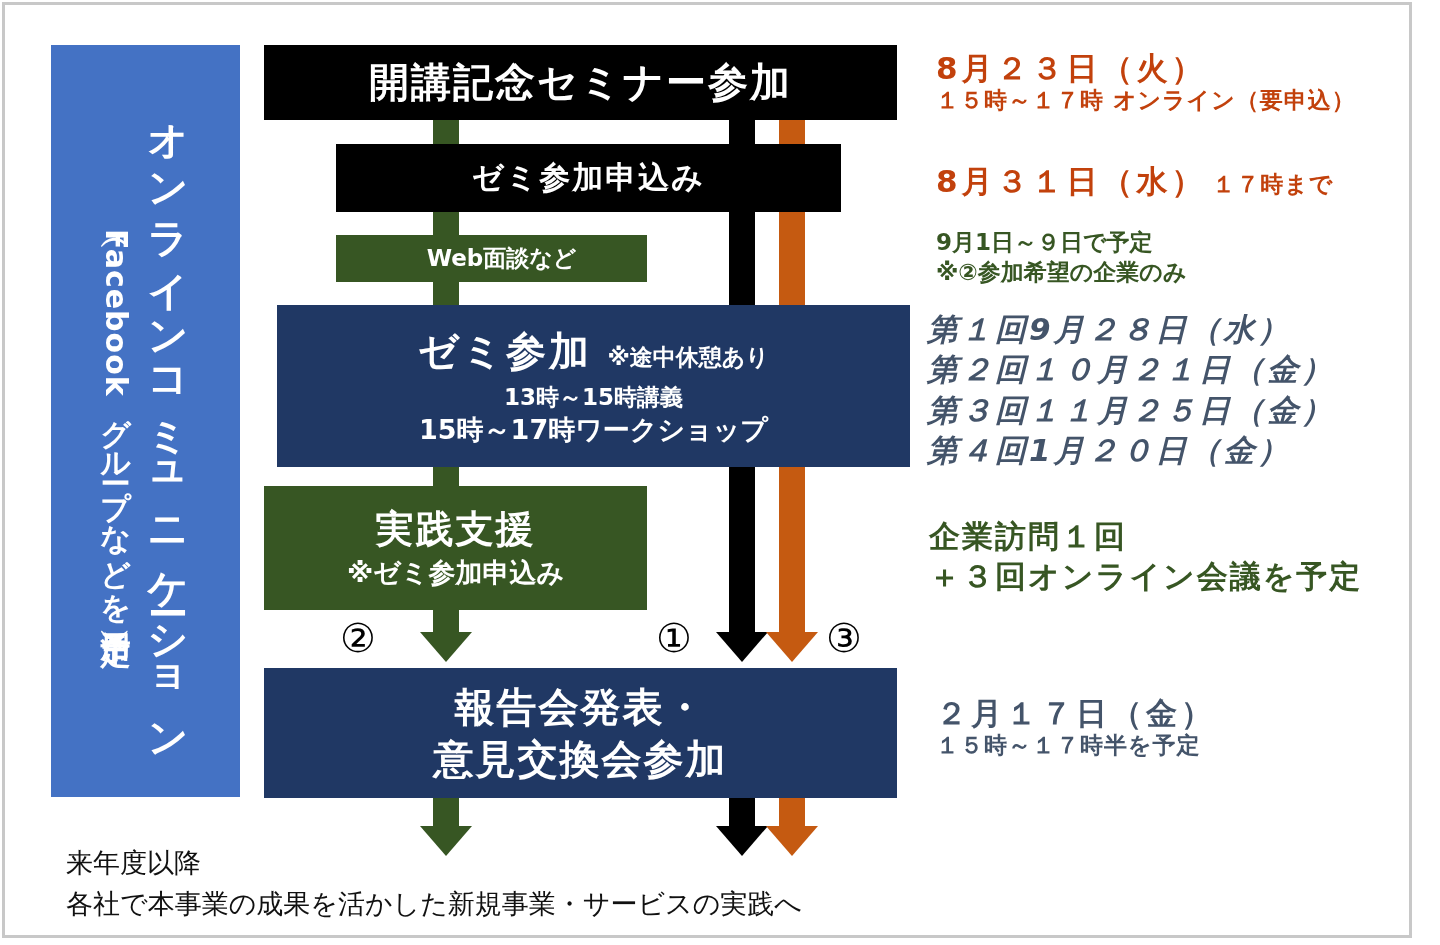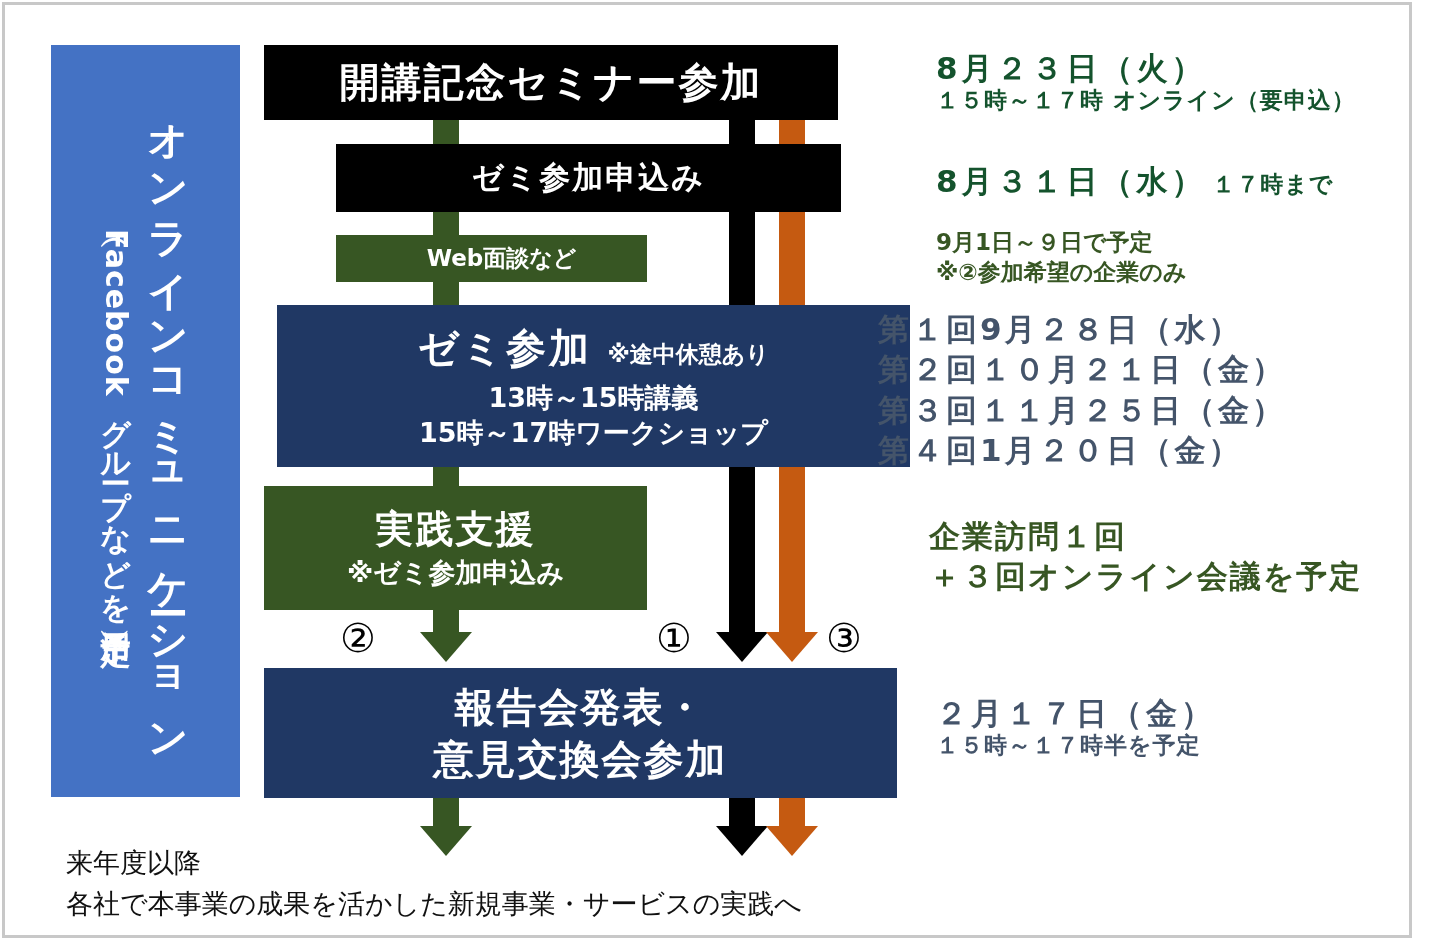--- a/index.html
+++ b/index.html
@@ -17,21 +17,21 @@
     .l-green { background: #375623; }
     .l-black { background: #000000; }
     .l-orange{ background: #c55a11; }
     .arrowhead { position: absolute; width: 0; height: 0; border-left: 26px solid transparent;
                  border-right: 26px solid transparent; border-top: 30px solid; }
     .ah-green { border-top-color: #375623; }
     .ah-black { border-top-color: #000000; }
     .ah-orange{ border-top-color: #c55a11; }
     .circ { position: absolute; font-size: 40px; color: #000; font-weight: normal; }
     .side { position: absolute; font-weight: bold; line-height: 1.18; white-space: nowrap; }
-    .c-black { color: #14532d; }
+    .c-black { color: #c2410c; }
     .c-green { color: #375623; }
     .c-slate { color: #44546a; }
     .vert { writing-mode: vertical-rl; color: #fff; font-weight: bold; }
     .footer { position: absolute; left: 66px; color: #111; font-size: 27px; line-height: 1.5; }
   </style>
 </head>
 <body>
 
 <div class="frame"></div>
 
@@ -52,38 +52,38 @@
 <div class="arrowhead ah-black" style="left:716px; top:632px;"></div>
 <div class="arrowhead ah-orange" style="left:766px; top:632px;"></div>
 <div class="arrowhead ah-green" style="left:420px; top:826px;"></div>
 <div class="arrowhead ah-black" style="left:716px; top:826px;"></div>
 <div class="arrowhead ah-orange" style="left:766px; top:826px;"></div>
 
 <div class="circ" style="left:340px; top:615px;">②</div>
 <div class="circ" style="left:656px; top:615px;">①</div>
 <div class="circ" style="left:826px; top:615px;">③</div>
 
-<div class="box black" style="left:264px; top:45px; width:574px; height:75px; font-size:40px; letter-spacing:2px;">
+<div class="box black" style="left:264px; top:45px; width:633px; height:75px; font-size:40px; letter-spacing:2px;">
   <span>開講記念セミナー参加</span>
 </div>
 
 <div class="box black" style="left:336px; top:144px; width:505px; height:68px; font-size:31px; letter-spacing:2px;">
   <span>ゼミ参加申込み</span>
 </div>
 
 <div class="box green" style="left:336px; top:235px; width:311px; height:47px; font-size:23px;padding-left:20px;">
   <span>Web面談など</span>
 </div>
 
 <div class="box navy" style="left:277px; top:305px; width:633px; height:162px; line-height:1.3;">
   <div style="margin-bottom:6px;">
     <span style="font-size:40px; letter-spacing:3px;">ゼミ参加</span>
     <span style="font-size:23px; margin-left:10px;">※途中休憩あり</span>
   </div>
-  <div style="font-size:27px;">13時～15時講義</div>
+  <div style="font-size:23px;">13時～15時講義</div>
   <div style="font-size:27px;">15時～17時ワークショップ</div>
 </div>
 
 <div class="box green" style="left:264px; top:486px; width:383px; height:124px; line-height:1.35;">
   <div style="font-size:38px; letter-spacing:2px;">実践支援</div>
   <div style="font-size:27px;">※ゼミ参加申込み</div>
 </div>
 
 <div class="box navy" style="left:264px; top:668px; width:633px; height:130px; line-height:1.3; font-size:40px; letter-spacing:2px;">
   <div>報告会発表・</div>
@@ -98,21 +98,21 @@
 <div class="side c-black" style="left:936px; top:163px;">
   <span style="font-size:31px; letter-spacing:4px;">8月３１日（水）</span>
   <span style="font-size:23px; letter-spacing:1px;">１７時まで</span>
 </div>
 
 <div class="side c-green" style="left:936px; top:228px; font-size:23px; line-height:1.3;">
   <div>9月1日～９日で予定</div>
   <div>※②参加希望の企業のみ</div>
 </div>
 
-<div class="side c-slate" style="left:878px; top:309px; font-size:31px; line-height:1.3; letter-spacing:3px;">
+<div class="side c-slate" style="left:927px; top:309px; font-size:31px; line-height:1.3; letter-spacing:3px;font-style:italic;">
   <div>第１回9月２８日（水）</div>
   <div>第２回１０月２１日（金）</div>
   <div>第３回１１月２５日（金）</div>
   <div>第４回1月２０日（金）</div>
 </div>
 
 <div class="side c-green" style="left:929px; top:516px; font-size:31px; line-height:1.3; letter-spacing:2px;">
   <div>企業訪問１回</div>
   <div>＋３回オンライン会議を予定</div>
 </div>

